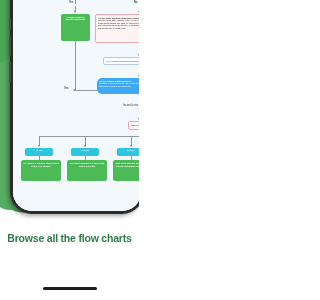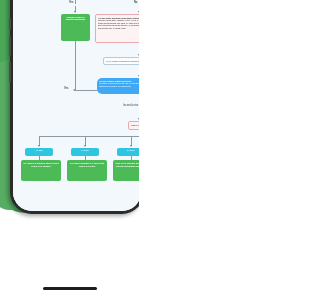--- a/index.html
+++ b/index.html
@@ -270,16 +270,17 @@
         <div class="edge v" style="left:118px; top:179px; height:4px;"></div>
 
         <div class="node green" style="left:8px;  top:183px; width:40px; height:21px; font-size:2.3px; padding:2px;">CT / MRI in 6 months, then every 2 years if no change</div>
         <div class="node green" style="left:54px; top:183px; width:40px; height:21px; font-size:2.3px; padding:2px;">CT / MRI 6 monthly x 1 year, then yearly x 2 years</div>
         <div class="node green" style="left:100px;top:183px; width:40px; height:21px; font-size:2.3px; padding:2px;">EUS in 3-6 months, then lengthen interval alternating MRI with EUS</div>
 
       </div>
     </div>
   </div>
 
+  <div class="caption">Browse all the flow charts</div>
 
   <div class="home-indicator"></div>
 
 </div>
 
 </body></html>

